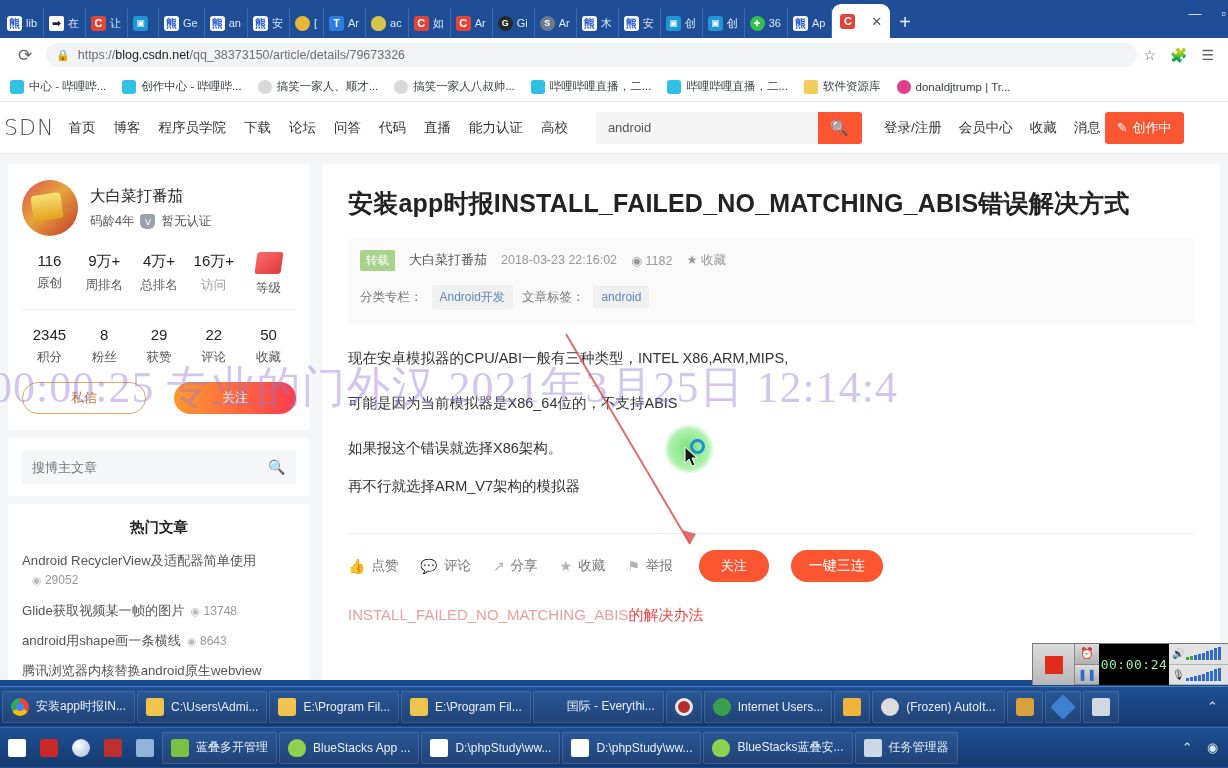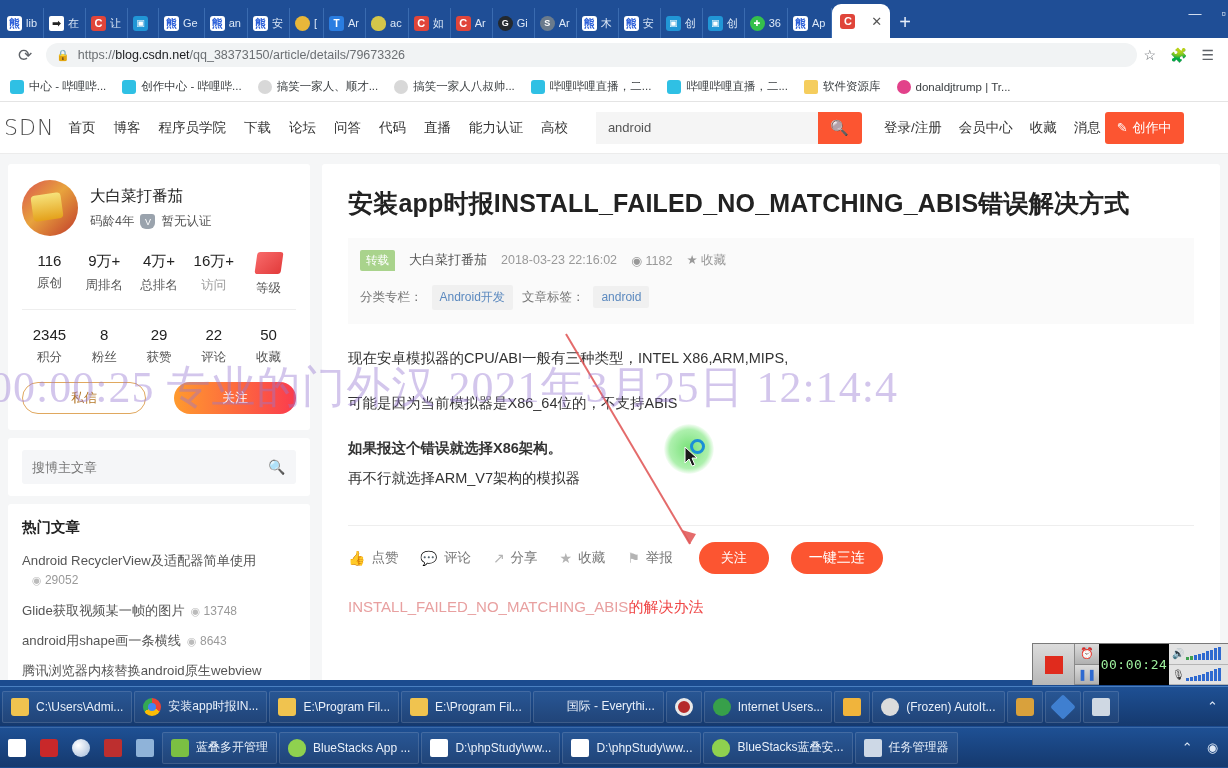--- a/index.html
+++ b/index.html
@@ -188,21 +188,21 @@
     height: 34px; background: #f5f6f8; border-radius: 3px;
     display: flex; align-items: center; padding: 0 10px;
   }
   .sbwrap input {
     flex: 1; border: none; background: transparent; outline: none;
     font-size: 13px; color: #333; font-family: "Liberation Sans", sans-serif;
   }
   .sbwrap .mag { color: #777; font-size: 14px; }
 
   .hot { margin-top: 8px; background: #fff; border-radius: 3px; padding: 14px 14px 8px 14px; }
-  .hot h3 { font-size: 14.5px; color: #222; margin-bottom: 14px; font-weight: 700; }
+  .hot h3 { font-size: 14.5px; color: #222; margin-bottom: 14px; font-weight: 700; text-align: center; }
   .hot-item { font-size: 13.2px; color: #555; line-height: 1.45; margin-bottom: 11px; }
   .hot-item .meta { color: #999; font-size: 12px; margin-left: 6px; white-space: nowrap; }
   .eye { color: #bbb; font-size: 11px; }
 
   
   .main { flex: 1; background: #fff; border-radius: 3px; padding: 22px 26px 0 26px; min-width: 0; }
   .art-title {
     font-size: 25px; line-height: 1.42; color: #222; font-weight: 700;
     margin-bottom: 16px; letter-spacing: .2px;
   }
@@ -212,21 +212,21 @@
     background: #a9d38c; color: #fff; font-size: 11.5px; padding: 3px 6px;
     border-radius: 2px 2px 0 2px; position: relative;
   }
   .meta-author { color: #555; font-size: 13px; }
   .meta-line2 { display: flex; align-items: center; gap: 9px; margin-top: 14px; font-size: 12.5px; color: #777; }
   .chip { background: #f0f0f0; color: #6b93c6; font-size: 12px; padding: 4px 8px; border-radius: 2px; }
   .chip.blue { color: #5b89bf; }
 
   .body-text { padding: 22px 0 0 0; font-size: 14.5px; color: #333; line-height: 1.75; }
   .body-text p { margin-bottom: 20px; }
-  .body-text p.tight { margin-bottom: 4px; font-weight: bold; }
+  .body-text p.tight { margin-bottom: 12px; }
 
   .actions {
     margin-top: 34px; border-top: 1px solid #eee; padding: 16px 0 14px 0;
     display: flex; align-items: center; gap: 22px;
   }
   .act { display: flex; align-items: center; gap: 6px; font-size: 13.5px; color: #777; }
   .act .ai { color: #b4b4b4; font-size: 14px; }
   .pill-follow {
     background: #fc5531; color: #fff; font-size: 13px; border-radius: 16px;
     padding: 7px 22px; margin-left: 4px;
@@ -718,26 +718,26 @@
             <b style="height:10px"></b>
             <b style="height:12px"></b>
             <b style="height:13px"></b>
         </span>
       </div>
     </div>
   </div>
 
   <div class="taskbar t1" id="tb1-host">
       <div class="tbitem">
+        <span class="tbico i-chrome"></span>
+        <span>安装app时报IN...</span>
+      </div>
+      <div class="tbitem">
         <span class="tbico i-folder"></span>
         <span>C:\Users\Admi...</span>
-      </div>
-      <div class="tbitem">
-        <span class="tbico i-chrome"></span>
-        <span>安装app时报IN...</span>
       </div>
       <div class="tbitem">
         <span class="tbico i-folder"></span>
         <span>E:\Program Fil...</span>
       </div>
       <div class="tbitem">
         <span class="tbico i-folder"></span>
         <span>E:\Program Fil...</span>
       </div>
       <div class="tbitem">

